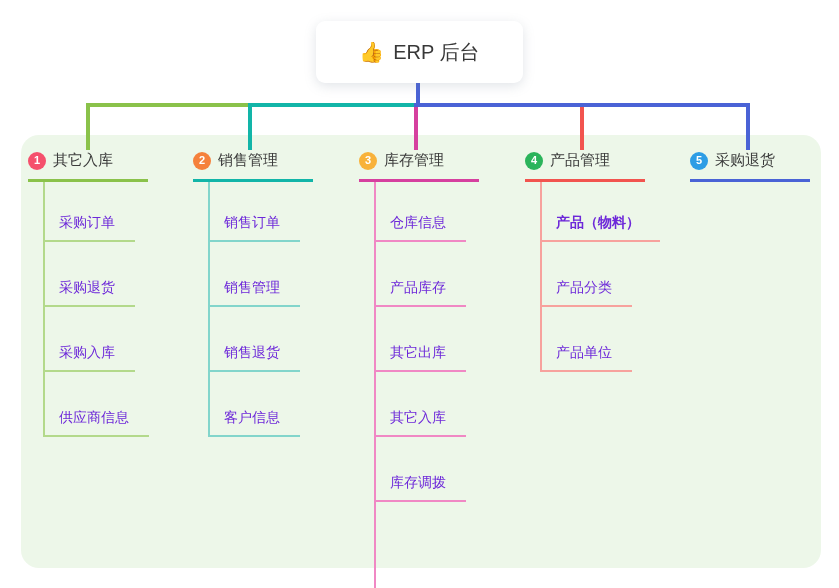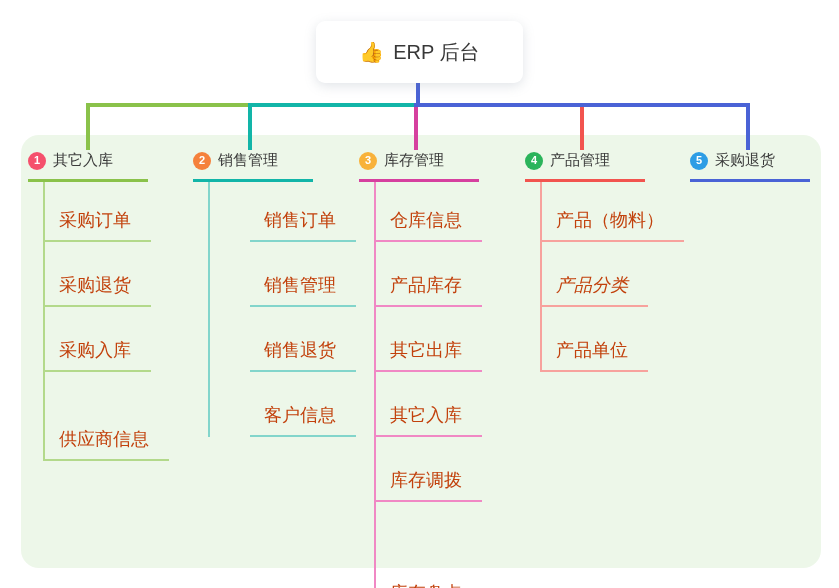--- a/index.html
+++ b/index.html
@@ -34,21 +34,21 @@
   .b-label{font-size:15px;font-weight:500;color:#3b3b3b;white-space:nowrap;}
   .children{
     list-style:none;margin:0 0 0 15px;padding:0;
     border-left:2px solid #ccc;
   }
   .children li{
     height:55px;display:flex;align-items:flex-end;
     width:max-content;
     padding:0 20px 8px 14px;
     border-bottom:2px solid #f9a8d4;
-    font-size:18px;color:#c2410c;white-space:nowrap;
+    font-size:14px;color:#6d28d9;white-space:nowrap;
   }
   .children li:first-child{height:50px;}
 </style>
 </head>
 <body>
 
 <div class="canvas">
   <div class="panel" style="background: rgb(237, 247, 233);"></div>
   <div id="connectors">
       <div class="line" style="left: 416px; top: 82px; width: 4px; height: 25px; background: rgb(74, 99, 214);"></div>
@@ -68,29 +68,29 @@
   <div id="branches">
       <div class="branch" style="left: 28px;">
         <div class="b-header" style="border-bottom-color: rgb(138, 194, 74);">
           <span class="badge" style="background: rgb(245, 80, 108);">1</span>
           <span class="b-label">其它入库</span>
         </div>
         <ul class="children" style="border-left-color: rgb(179, 217, 139);">
           <li style="border-bottom-color: rgb(179, 217, 139);">采购订单</li>
           <li style="border-bottom-color: rgb(179, 217, 139);">采购退货</li>
           <li style="border-bottom-color: rgb(179, 217, 139);">采购入库</li>
-          <li style="border-bottom-color: rgb(179, 217, 139); margin-top: 24px;">供应商信息</li>
+          <li style="border-bottom-color: rgb(179, 217, 139);">供应商信息</li>
         </ul>
       </div>
       <div class="branch" style="left: 193px;">
         <div class="b-header" style="border-bottom-color: rgb(18, 181, 168);">
           <span class="badge" style="background: rgb(245, 129, 60);">2</span>
           <span class="b-label">销售管理</span>
         </div>
-        <ul class="children" style="border-left-color: rgb(130, 213, 203); padding-left: 40px;">
+        <ul class="children" style="border-left-color: rgb(130, 213, 203);">
           <li style="border-bottom-color: rgb(130, 213, 203);">销售订单</li>
           <li style="border-bottom-color: rgb(130, 213, 203);">销售管理</li>
           <li style="border-bottom-color: rgb(130, 213, 203);">销售退货</li>
           <li style="border-bottom-color: rgb(130, 213, 203);">客户信息</li>
         </ul>
       </div>
       <div class="branch" style="left: 359px;">
         <div class="b-header" style="border-bottom-color: rgb(214, 64, 159);">
           <span class="badge" style="background: rgb(248, 178, 58);">3</span>
           <span class="b-label">库存管理</span>
@@ -104,22 +104,22 @@
           <li style="border-bottom-color: rgb(240, 136, 196); margin-top: 48px;">库存盘点</li>
           <li style="border-bottom-color: rgb(240, 136, 196);">出库库明细</li>
         </ul>
       </div>
       <div class="branch" style="left: 525px;">
         <div class="b-header" style="border-bottom-color: rgb(242, 84, 79);">
           <span class="badge" style="background: rgb(43, 180, 91);">4</span>
           <span class="b-label">产品管理</span>
         </div>
         <ul class="children" style="border-left-color: rgb(247, 162, 157);">
-          <li style="border-bottom-color: rgb(247, 162, 157);">产品（物料）</li>
-          <li style="border-bottom-color: rgb(247, 162, 157); font-style: italic;">产品分类</li>
+          <li style="border-bottom-color: rgb(247, 162, 157); font-weight: bold;">产品（物料）</li>
+          <li style="border-bottom-color: rgb(247, 162, 157);">产品分类</li>
           <li style="border-bottom-color: rgb(247, 162, 157);">产品单位</li>
         </ul>
       </div>
       <div class="branch" style="left: 690px;">
         <div class="b-header" style="border-bottom-color: rgb(74, 99, 214);">
           <span class="badge" style="background: rgb(45, 157, 229);">5</span>
           <span class="b-label">采购退货</span>
         </div>
       </div>
     </div>

